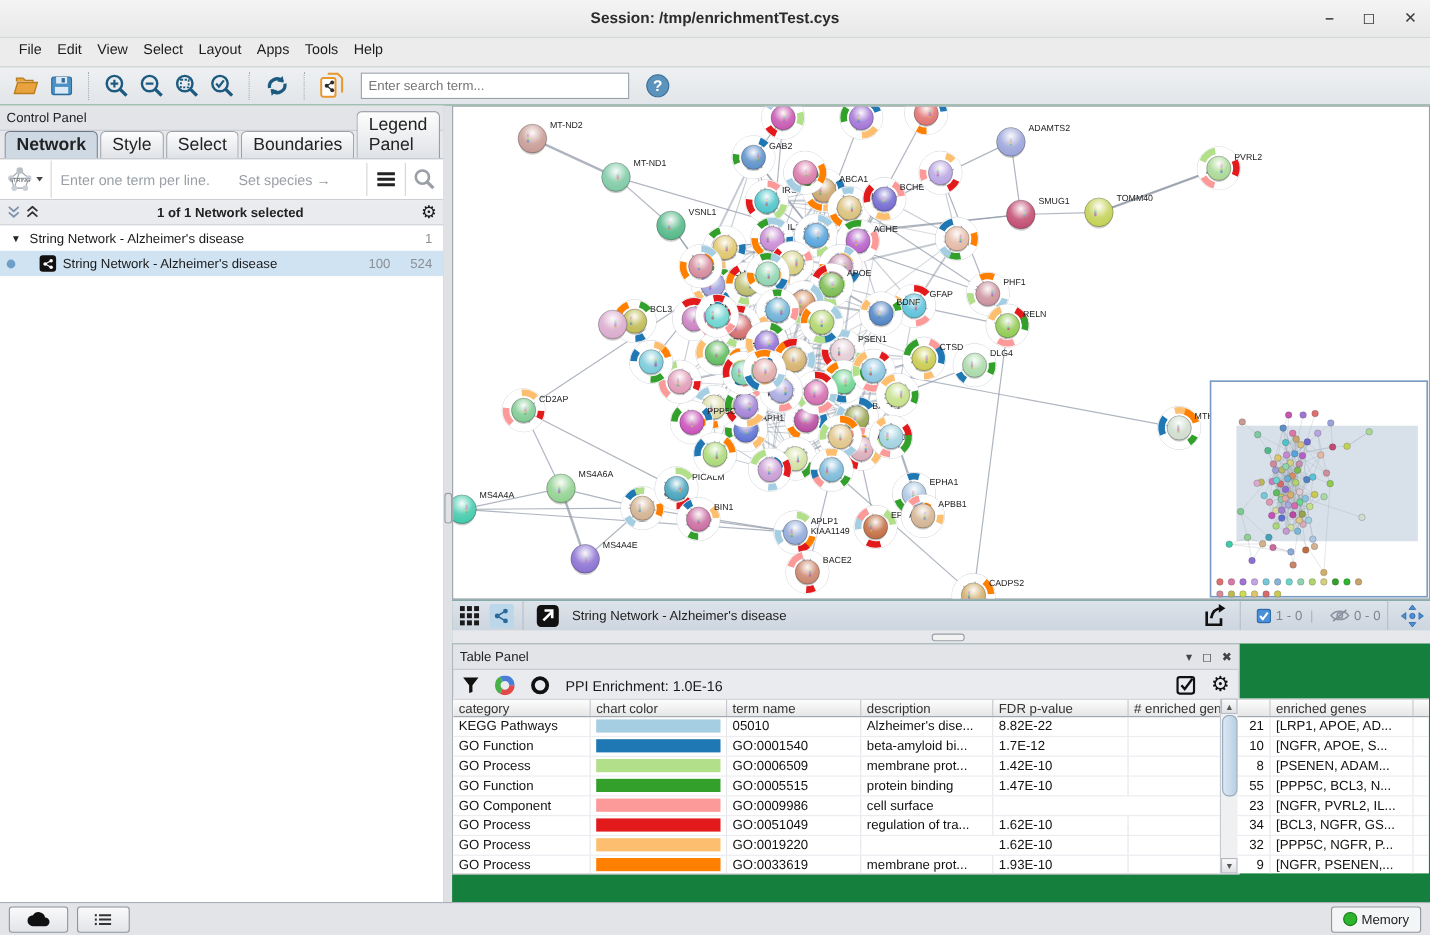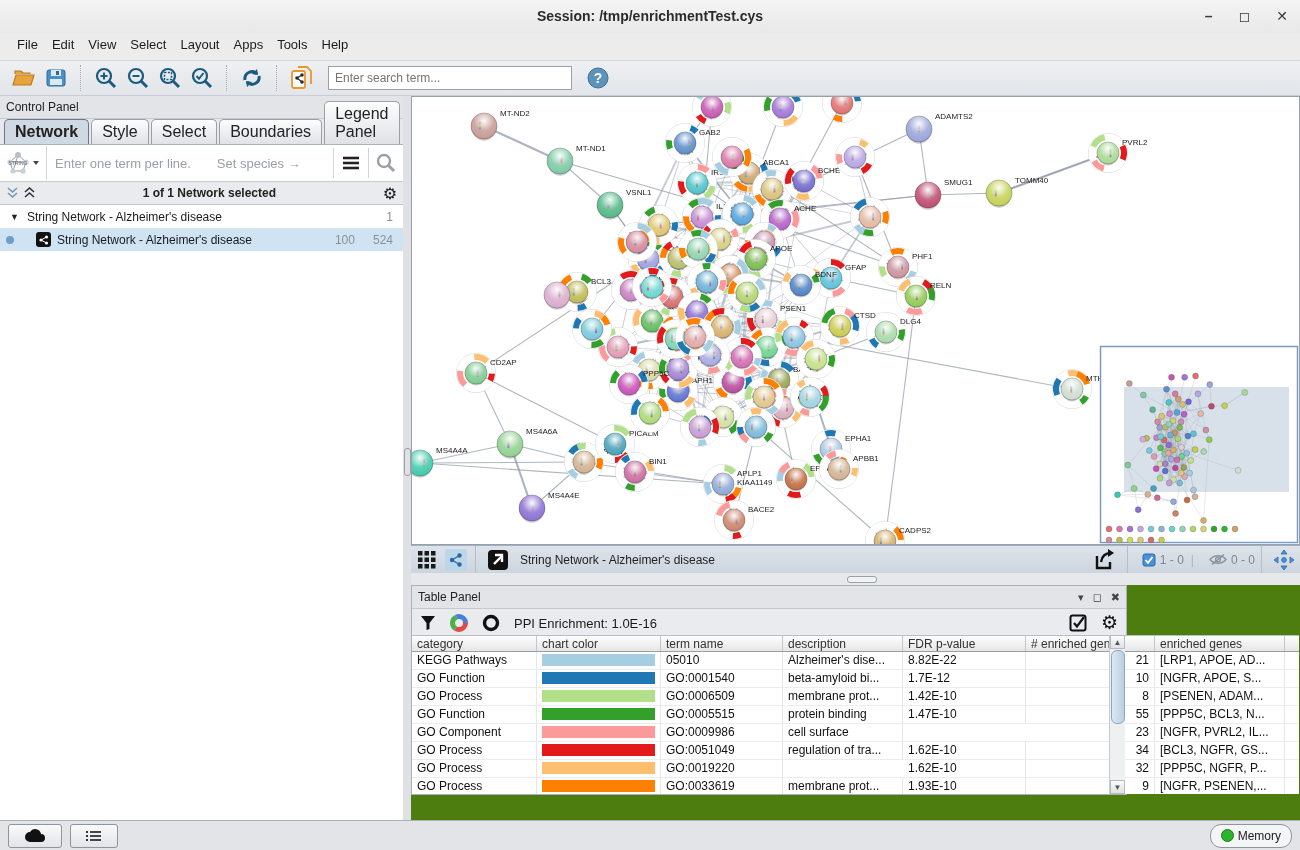--- a/index.html
+++ b/index.html
@@ -1,16 +1,16 @@
 <!DOCTYPE html>
 <html><head>
 <meta charset="utf-8">
 <style>
   html,body{margin:0;padding:0;background:#888;font-family:"Liberation Sans","DejaVu Sans",sans-serif;}
-  .window{position:relative;width:1300px;height:850px;background:#4d7c0f;outline:1px solid #333;overflow:hidden;}
+  .window{position:relative;width:1300px;height:850px;background:#15803d;outline:1px solid #333;overflow:hidden;}
   
   .titlebar{position:absolute;left:0;top:0;width:1300px;height:34px;background:linear-gradient(#f4f4f4,#e8e8e8);border-bottom:1px solid #cfcfcf;}
   .titlebar .title{position:absolute;left:0;right:0;top:8px;text-align:center;font-size:14px;font-weight:bold;color:#2b2b2b;}
   .winbtns{position:absolute;right:12px;top:6px;display:flex;gap:26px;color:#3c3c3c;font-size:14px;font-weight:bold;}
   .winbtns span{cursor:default;line-height:20px;}
   
   .menubar{position:absolute;left:0;top:34px;width:1300px;height:27px;background:#ececec;border-bottom:1px solid #d6d6d6;display:flex;padding-left:10px;box-sizing:border-box;}
   .menubar .mi{font-size:13px;color:#1c1c1c;padding:3px 7px;}
   
   .toolbar{position:absolute;left:0;top:61px;width:1300px;height:35px;background:linear-gradient(#eef0f2,#e2e5e9);border-bottom:1px solid #c9ccd2;display:flex;align-items:center;padding-left:8px;box-sizing:border-box;}
@@ -62,21 +62,21 @@
   .varrow{height:14px;text-align:center;font-size:8px;color:#555;line-height:14px;background:linear-gradient(#fbfbfb,#dfe1e5);border:1px solid #b6bac0;box-sizing:border-box;}
   .vthumb{position:absolute;left:1px;top:15px;width:12px;height:72px;background:linear-gradient(90deg,#dce8f2,#b9cfe2);border:1px solid #8fa6ba;border-radius:6px;}
   .vdown{position:absolute;bottom:0;left:0;right:0;}
   
   .btabs{position:absolute;left:411px;top:795px;width:889px;height:25px;background:#dfe1e5;display:flex;align-items:center;padding-left:6px;gap:4px;box-sizing:border-box;border-top:2px solid #5d6570;}
   .btab{font-size:12px;color:#1a1a1a;background:linear-gradient(#fbfbfb,#dcdfe3);border:1px solid #8a9098;border-radius:4px;padding:3px 9px;}
   .btab.active{background:#ccd5df;border:2px solid #5d6570;font-weight:normal;}
   
   .statusbar{position:absolute;left:0;top:820px;width:1300px;height:30px;background:#e2e4e8;border-top:1px solid #aab0b8;display:flex;align-items:center;padding:0 8px;box-sizing:border-box;gap:8px;}
   .sbtn{height:22px;border:1px solid #8f959d;border-radius:3px;background:linear-gradient(#fafafa,#e2e4e8);display:flex;align-items:center;justify-content:center;padding:0 9px;}
-  .membtn{margin-left:auto;height:22px;border:1px solid #8f959d;border-radius:11px;background:#f4f5f6;display:flex;align-items:center;gap:4px;font-size:12px;color:#222;padding:0 10px;}
+  .membtn{margin-left:auto;height:22px;border:1px solid #8f959d;border-radius:3px;background:#f4f5f6;display:flex;align-items:center;gap:4px;font-size:12px;color:#222;padding:0 10px;}
   .greendot{width:11px;height:11px;border-radius:50%;background:#2cb52c;border:1px solid #1a7a1a;}
   svg text{font-family:"Liberation Sans","DejaVu Sans",sans-serif;}
 </style>
 </head>
 <body>
 
 <div class="window">
 
   <div class="titlebar">
     <div class="title">Session: /tmp/enrichmentTest.cys</div>

